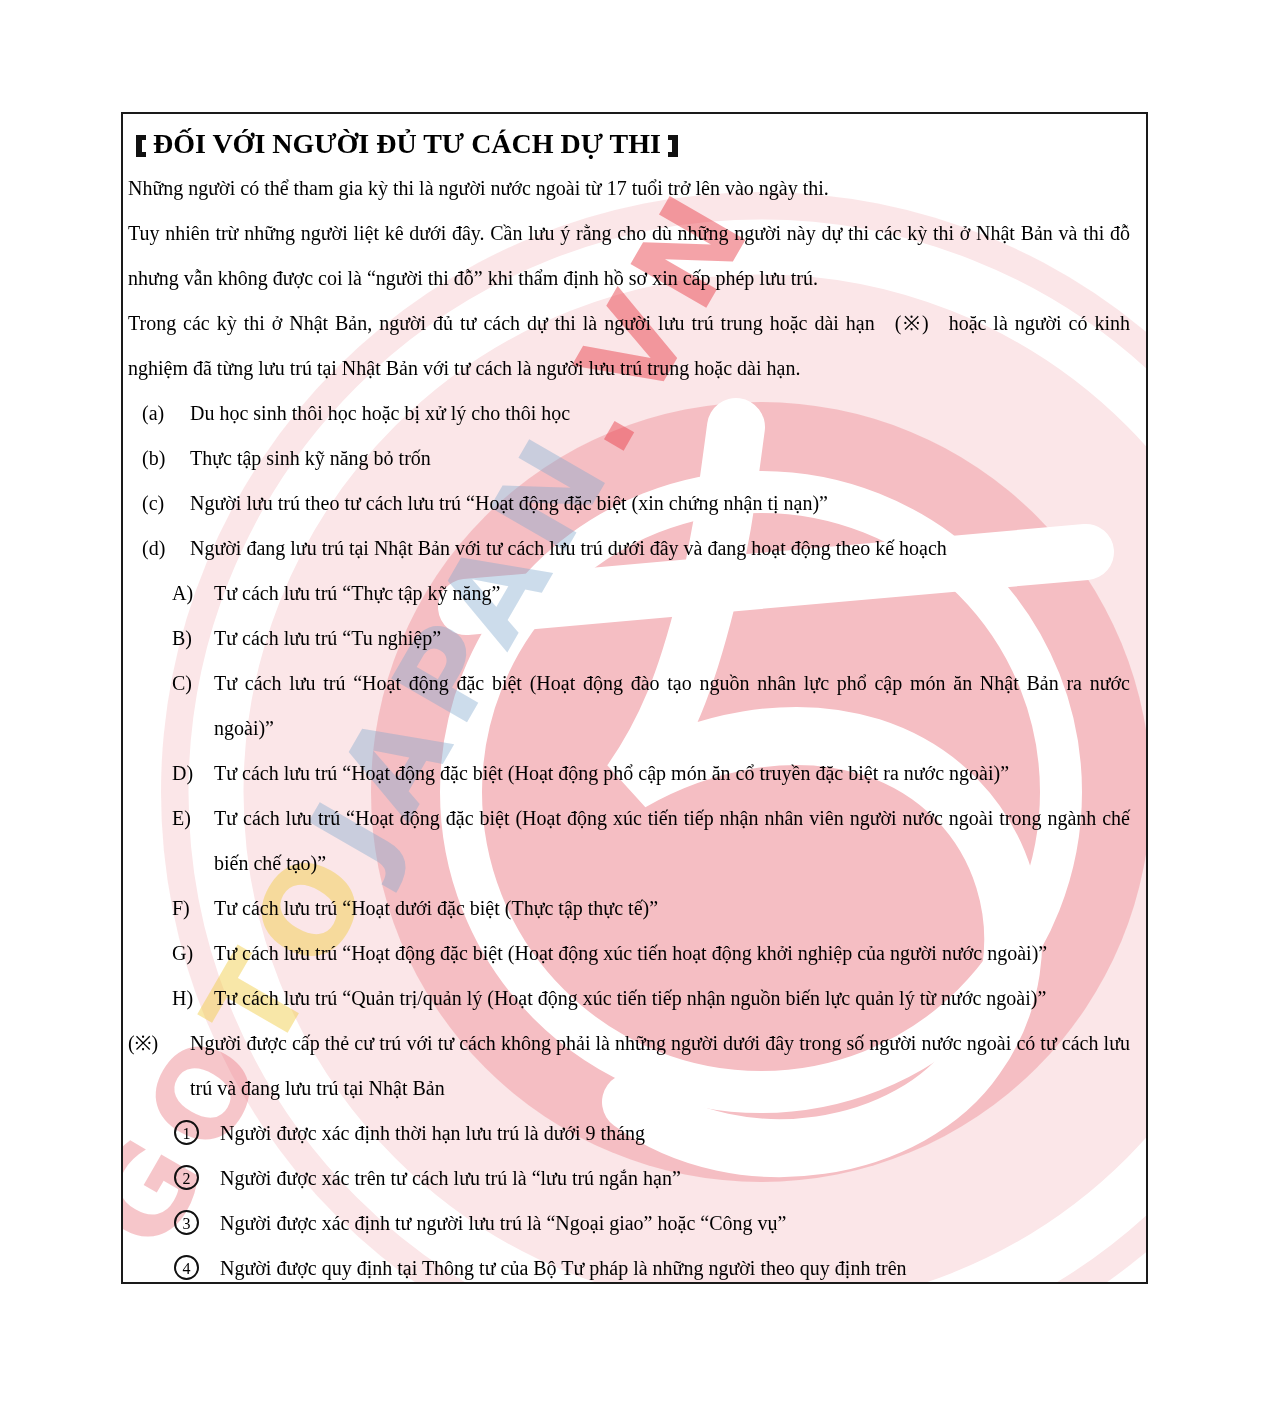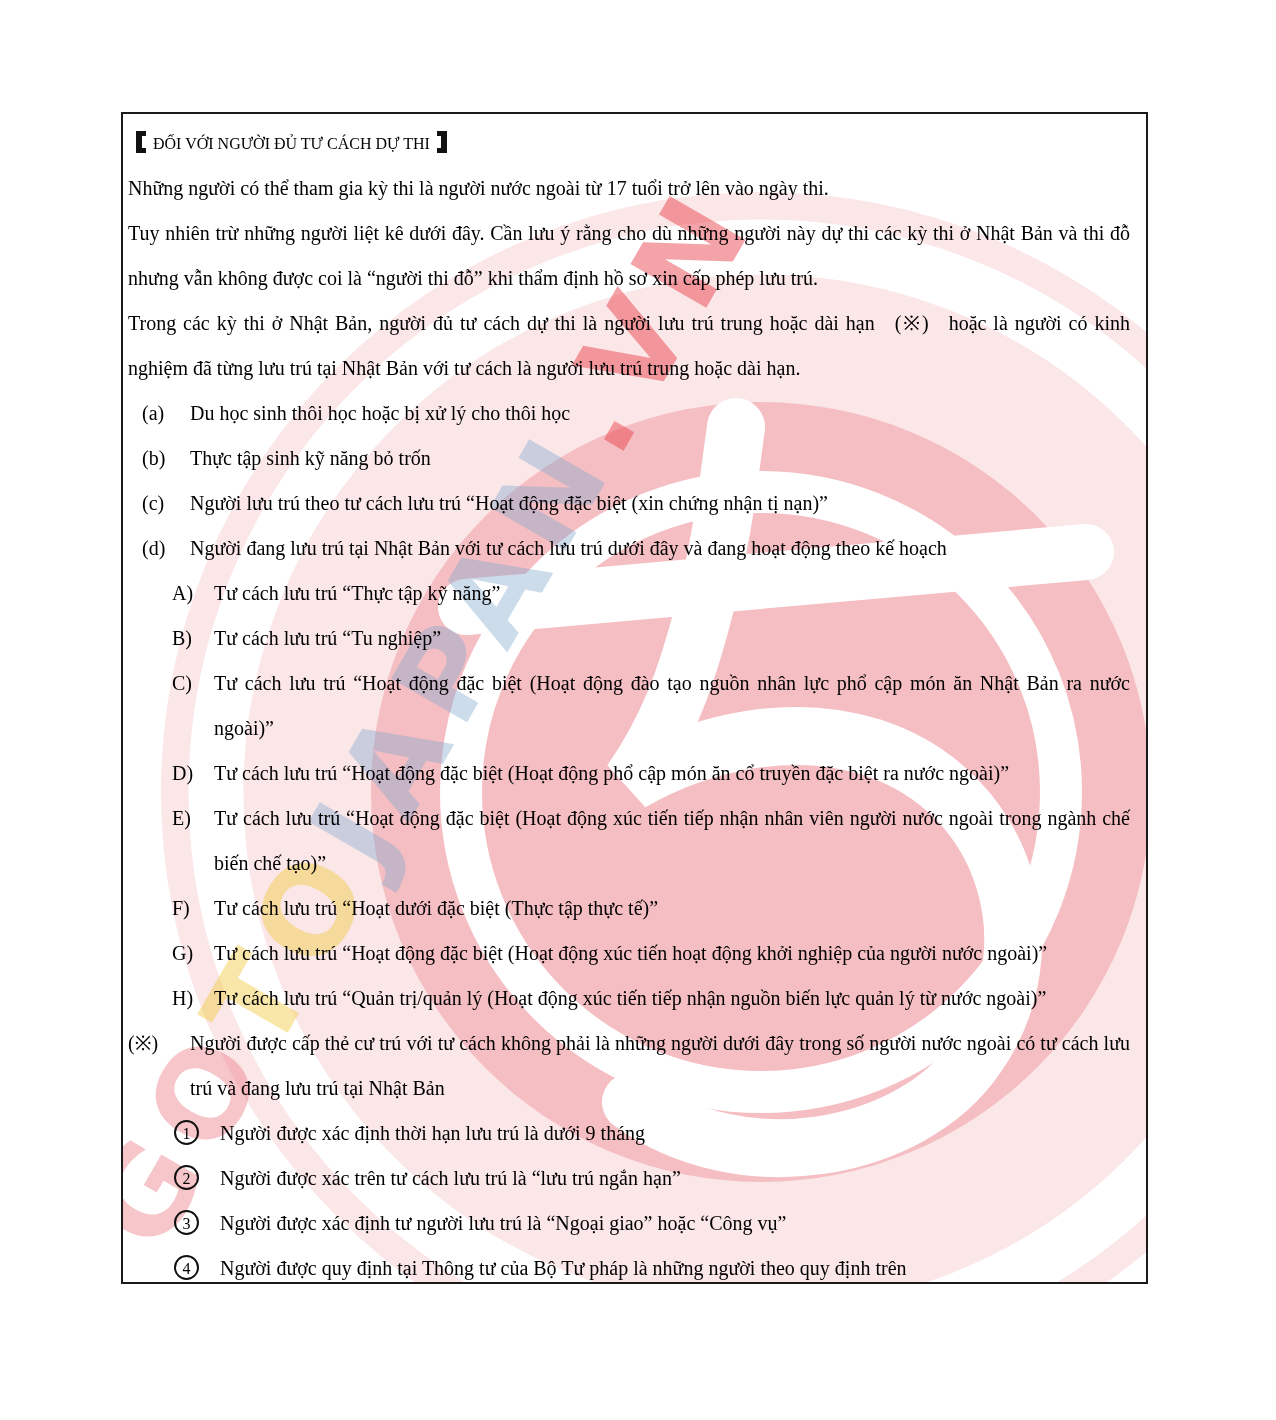--- a/index.html
+++ b/index.html
@@ -6,21 +6,21 @@
   .page{position:relative;width:1276px;height:1420px;background:#fff;overflow:hidden;
         font-family:"Liberation Serif","DejaVu Serif",serif;color:#000;}
   .doc-box{position:absolute;left:121px;top:112px;width:1027px;height:1172px;
            border:2px solid #1a1a1a;background:#fff;box-sizing:border-box;}
   .wm{position:absolute;left:0;top:0;right:0;bottom:0;overflow:hidden;z-index:0;}
   .wm-logo{position:absolute;left:18px;top:58px;width:1240px;height:1240px;}
   .wm-text{position:absolute;left:-52px;top:1092px;transform:rotate(-60deg);transform-origin:0 0;
            white-space:nowrap;font-family:"DejaVu Sans","Liberation Sans",sans-serif;
            font-weight:bold;font-size:120px;letter-spacing:14px;line-height:1;}
   .content{position:relative;z-index:1;padding:8px 16px 0 5px;font-size:20px;line-height:45px;}
-  .title{font-size:16px;font-weight:normal;line-height:44px;padding-left:8px;white-space:nowrap;}
+  .title{font-size:28px;font-weight:bold;line-height:44px;padding-left:8px;white-space:nowrap;}
   .lb,.rb{display:inline-block;width:10px;height:22px;vertical-align:-4px;box-sizing:border-box;}
   .lb{border-left:6px solid #111;border-top:5px solid #111;border-bottom:5px solid #111;margin-right:7px;}
   .rb{border-right:6px solid #111;border-top:5px solid #111;border-bottom:5px solid #111;margin-left:7px;}
   .para{text-align:justify;}
   .li{display:flex;}
   .li .mk{flex:0 0 auto;}
   .li .tx{flex:1 1 auto;text-align:justify;}
   .li-abc{margin-left:14px;}  .li-abc .mk{width:48px;}
   .li-AH{margin-left:44px;}   .li-AH .mk{width:42px;}
   .li-note{margin-left:0;}    .li-note .mk{width:62px;}

